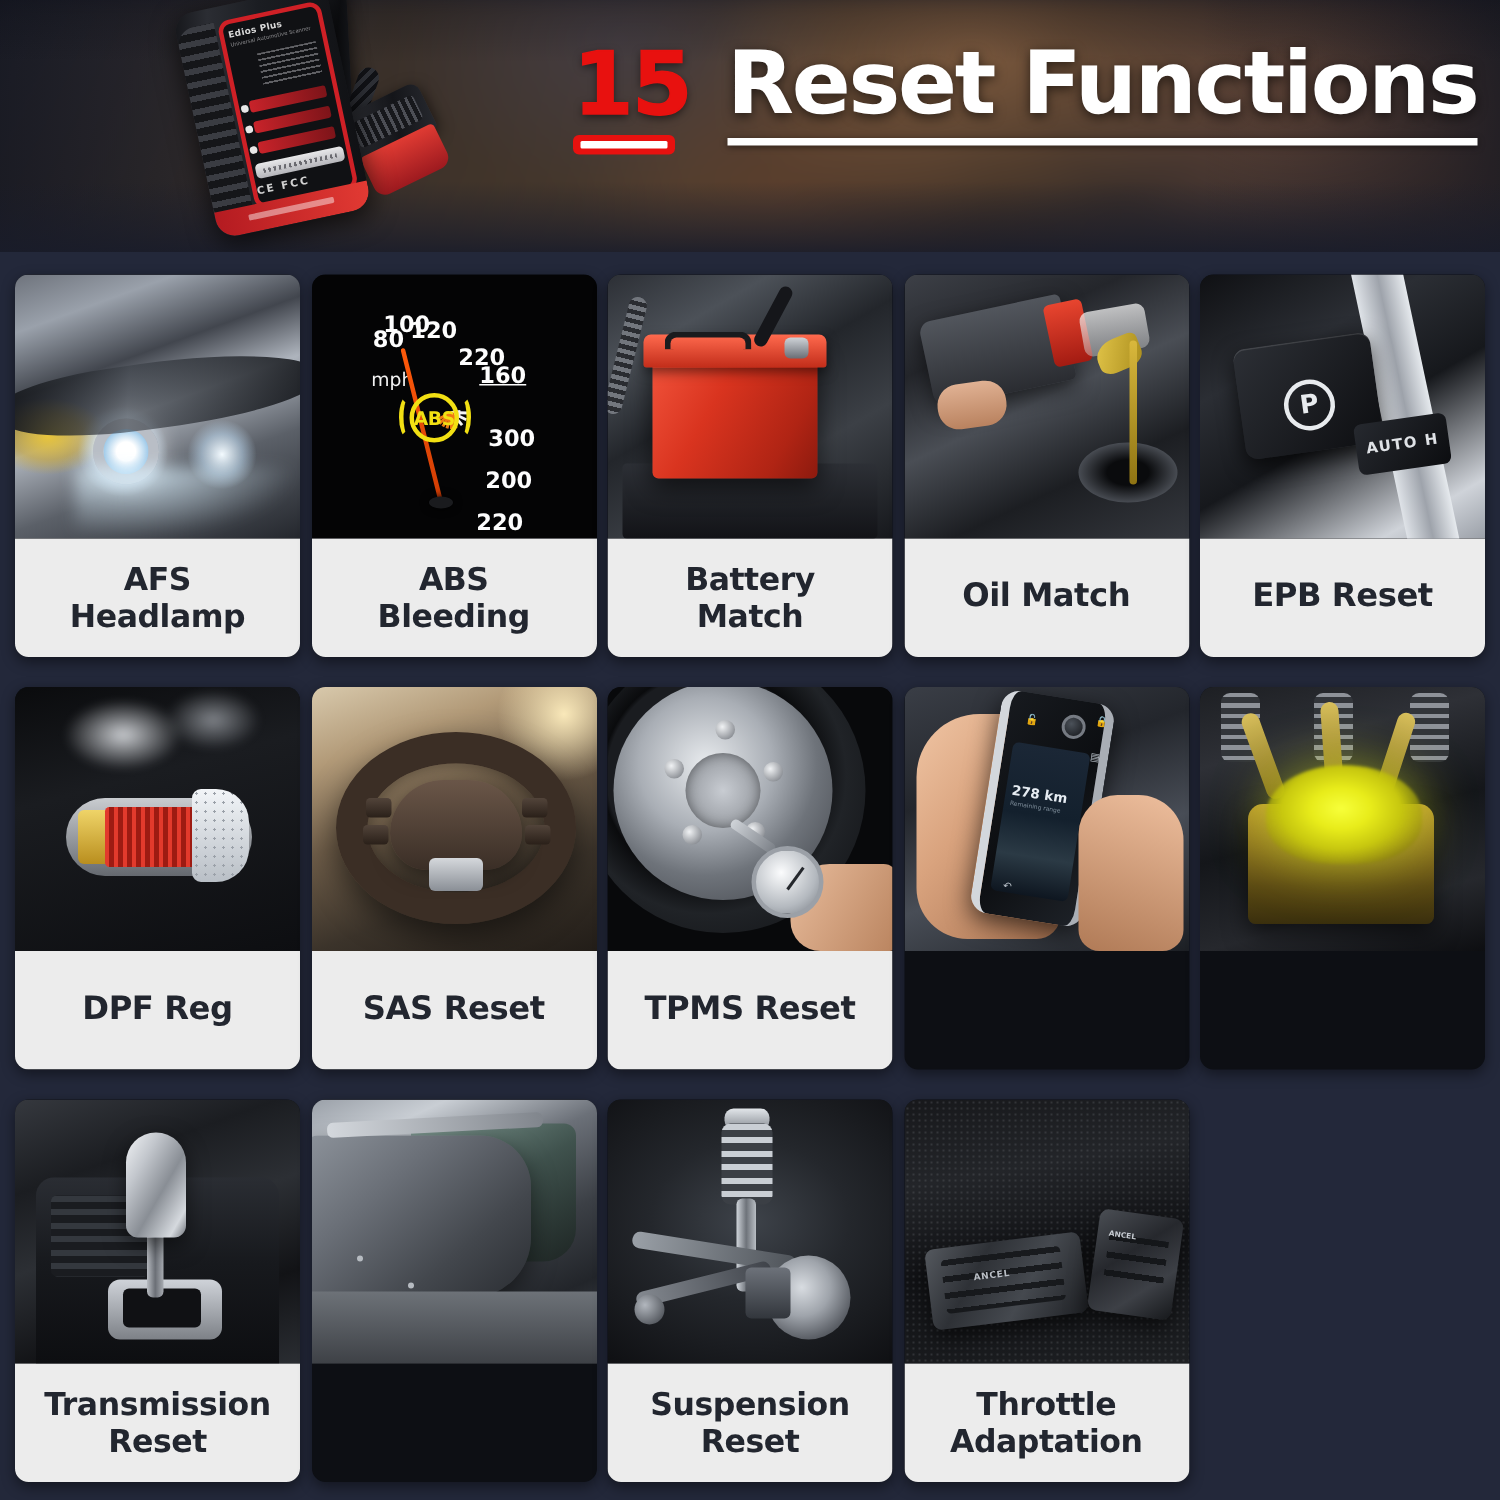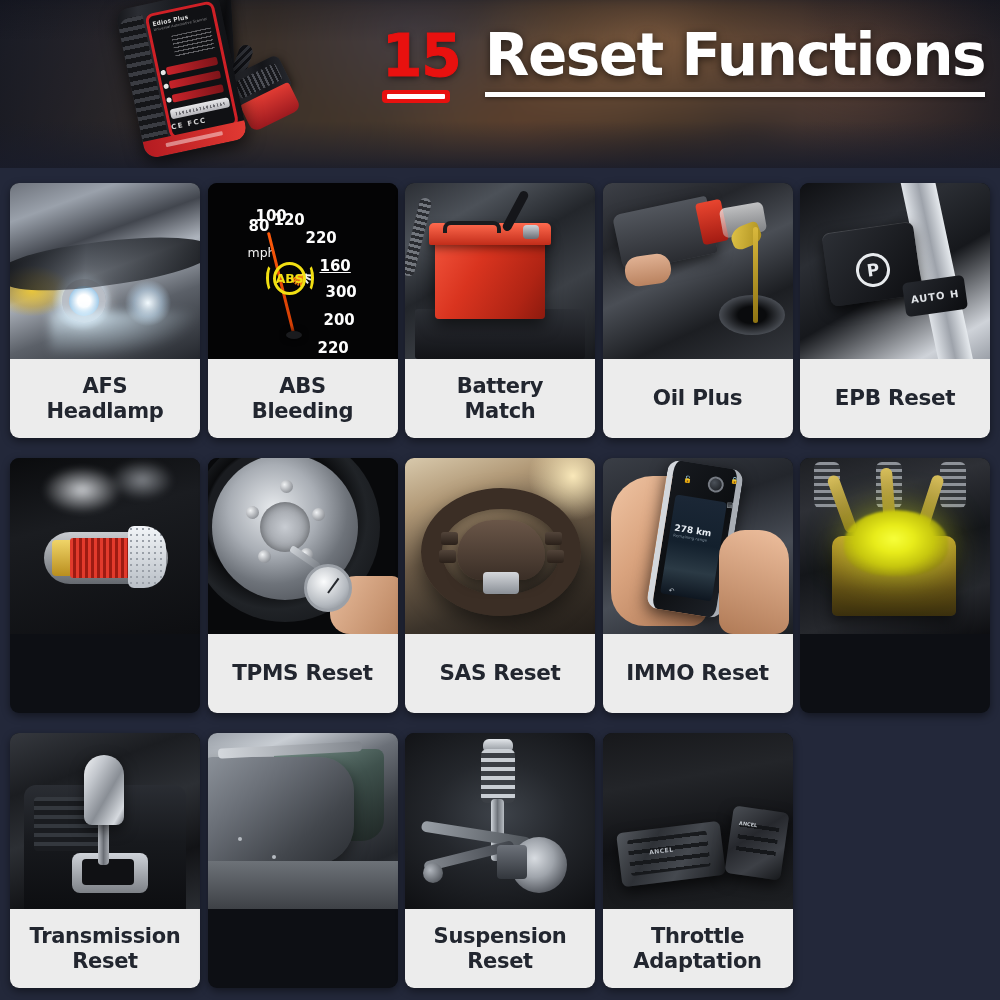--- a/index.html
+++ b/index.html
@@ -1017,21 +1017,21 @@
               <i></i>
             </div>
           <div class="abs-tick warn" style="transform:rotate(64deg)">
               <i></i>
             </div>
         </div>
         <div class="abs-num" style="left:6px;  top:34px;margin-left:35px;">80</div>
         <div class="abs-num" style="left:48px; top:24px;">100</div>
         <div class="abs-num" style="left:66px; top:28px;">120</div>
         <div class="abs-num" style="left:98px; top:46px;">220</div>
-        <div class="abs-num" style="left:112px;top:74px;text-decoration:underline;">160</div>
+        <div class="abs-num" style="left:112px;top:58px;text-decoration:underline;">160</div>
         <div class="abs-num" style="left:118px;top:100px;">300</div>
         <div class="abs-num" style="left:116px;top:128px;">200</div>
         <div class="abs-num" style="left:110px;top:156px;">220</div>
         <div class="abs-mph">mph</div>
         <div class="abs-needle"></div>
         <div class="abs-hub"></div>
         <div class="abs-icon">
           <div class="abs-arc l"></div>
           <div class="abs-icon-circle">ABS</div>
           <div class="abs-arc r"></div>
@@ -1062,21 +1062,21 @@
       <div class="art oil">
         <div class="oil-hole"></div>
         <div class="oil-bottle"></div>
         <div class="oil-cap"></div>
         <div class="oil-spout"></div>
         <div class="oil-stream2"></div>
         <div class="oil-stream"></div>
         <div class="oil-hand"></div>
       </div>
     </div>
-    <div class="card-label">Oil Plus</div>
+    <div class="card-label">Oil Match</div>
   </div>
 
   <div class="card">
     <div class="card-img">
       <div class="art epb">
         <div class="epb-trim"></div>
         <div class="epb-btn"></div>
         <div class="epb-sym">P</div>
         <div class="epb-autoh">
           <span>AUTO H</span>
@@ -1089,74 +1089,74 @@
   <div class="card">
     <div class="card-img">
       <div class="art dpf">
         <div class="dpf-smoke"></div>
         <div class="dpf-shell"></div>
         <div class="dpf-gold"></div>
         <div class="dpf-core"></div>
         <div class="dpf-mesh"></div>
       </div>
     </div>
+    <div class="card-label">DPF Reg</div>
+  </div>
+
+  <div class="card">
+    <div class="card-img">
+      <div class="art sas">
+        <div class="sas-wheel"></div>
+        <div class="sas-center"></div>
+        <div class="sas-btn l1"></div>
+        <div class="sas-btn l2"></div>
+        <div class="sas-btn r1"></div>
+        <div class="sas-btn r2"></div>
+        <div class="sas-spoke"></div>
+      </div>
+    </div>
+    <div class="card-label">SAS Reset</div>
   </div>
 
   <div class="card">
     <div class="card-img">
       <div class="art tpms">
         <div class="tpms-tire"></div>
         <div class="tpms-rim"></div>
         <div class="tpms-hub"></div>
         <div class="tpms-lug" style="left:72px; top:22px;"></div>
         <div class="tpms-lug" style="left:104px;top:50px;"></div>
         <div class="tpms-lug" style="left:92px; top:90px;"></div>
         <div class="tpms-lug" style="left:50px; top:92px;"></div>
         <div class="tpms-lug" style="left:38px; top:48px;"></div>
         <div class="tpms-stem"></div>
         <div class="tpms-hand"></div>
         <div class="tpms-gauge"></div>
       </div>
     </div>
     <div class="card-label">TPMS Reset</div>
-  </div>
-
-  <div class="card">
-    <div class="card-img">
-      <div class="art sas">
-        <div class="sas-wheel"></div>
-        <div class="sas-center"></div>
-        <div class="sas-btn l1"></div>
-        <div class="sas-btn l2"></div>
-        <div class="sas-btn r1"></div>
-        <div class="sas-btn r2"></div>
-        <div class="sas-spoke"></div>
-      </div>
-    </div>
-    <div class="card-label">SAS Reset</div>
   </div>
 
   <div class="card">
     <div class="card-img">
       <div class="art immo">
         <div class="immo-hand"></div>
         <div class="immo-key">
           <div class="immo-btn b1"></div>
           <div class="immo-ico i1">🔓</div>
           <div class="immo-ico i2">🔒</div>
           <div class="immo-ico i3">▤</div>
           <div class="immo-screen"></div>
           <div class="immo-kmtxt">278 km</div>
           <div class="immo-sub">Remaining range</div>
           <div class="immo-ico i4">↶</div>
         </div>
         <div class="immo-hand2"></div>
       </div>
     </div>
-    <div class="card-label">IMMO Reset</div>
   </div>
 
   <div class="card two-line">
     <div class="card-img">
       <div class="art injector">
         <div class="inj-spring s1"></div>
         <div class="inj-spring s2"></div>
         <div class="inj-spring s3"></div>
         <div class="inj-valve v1"></div>
         <div class="inj-valve v2"></div>

